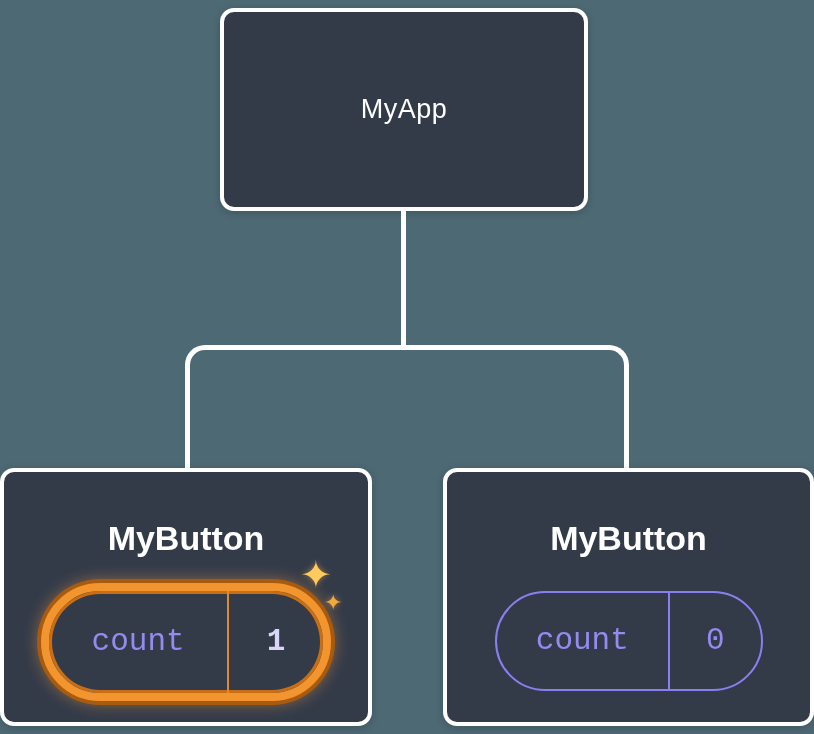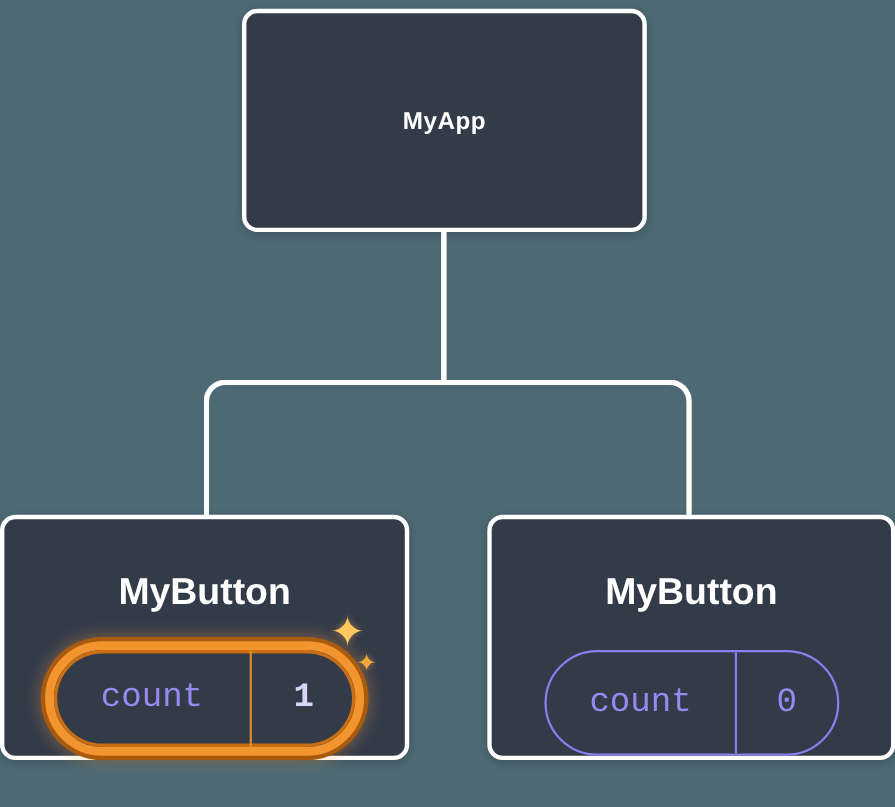--- a/index.html
+++ b/index.html
@@ -37,22 +37,22 @@
     box-shadow: 0 2px 8px rgba(0,0,0,0.18);
   }
 
   .node-root {
     left: 220px; top: 8px;
     width: 368px; height: 203px;
     display: flex; align-items: center; justify-content: center;
   }
   .root-label {
     color: var(--node-text);
-    font-size: 22px;
-    font-weight: 700;
+    font-size: 27px;
+    font-weight: 400;
     letter-spacing: .5px;
   }
 
   
   .stem {
     position: absolute;
     left: 401px; top: 208px;
     width: 5px; height: 140px;
     background: var(--connector);
   }
@@ -61,21 +61,21 @@
     left: 185px; top: 345px;
     width: 444px; height: 125px;
     border-top: 5px solid var(--connector);
     border-left: 5px solid var(--connector);
     border-right: 5px solid var(--connector);
     border-radius: 20px 20px 0 0;
   }
 
   .node-child {
     top: 468px;
-    width: 372px; height: 223px;
+    width: 372px; height: 258px;
     display: flex; flex-direction: column; align-items: center;
     padding-top: 46px;
   }
   .node-child.left  { left: 0px; }
   .node-child.right { left: 443px; width: 371px; }
 
   .child-label {
     color: var(--node-text);
     font-size: 34px;
     font-weight: 700;

